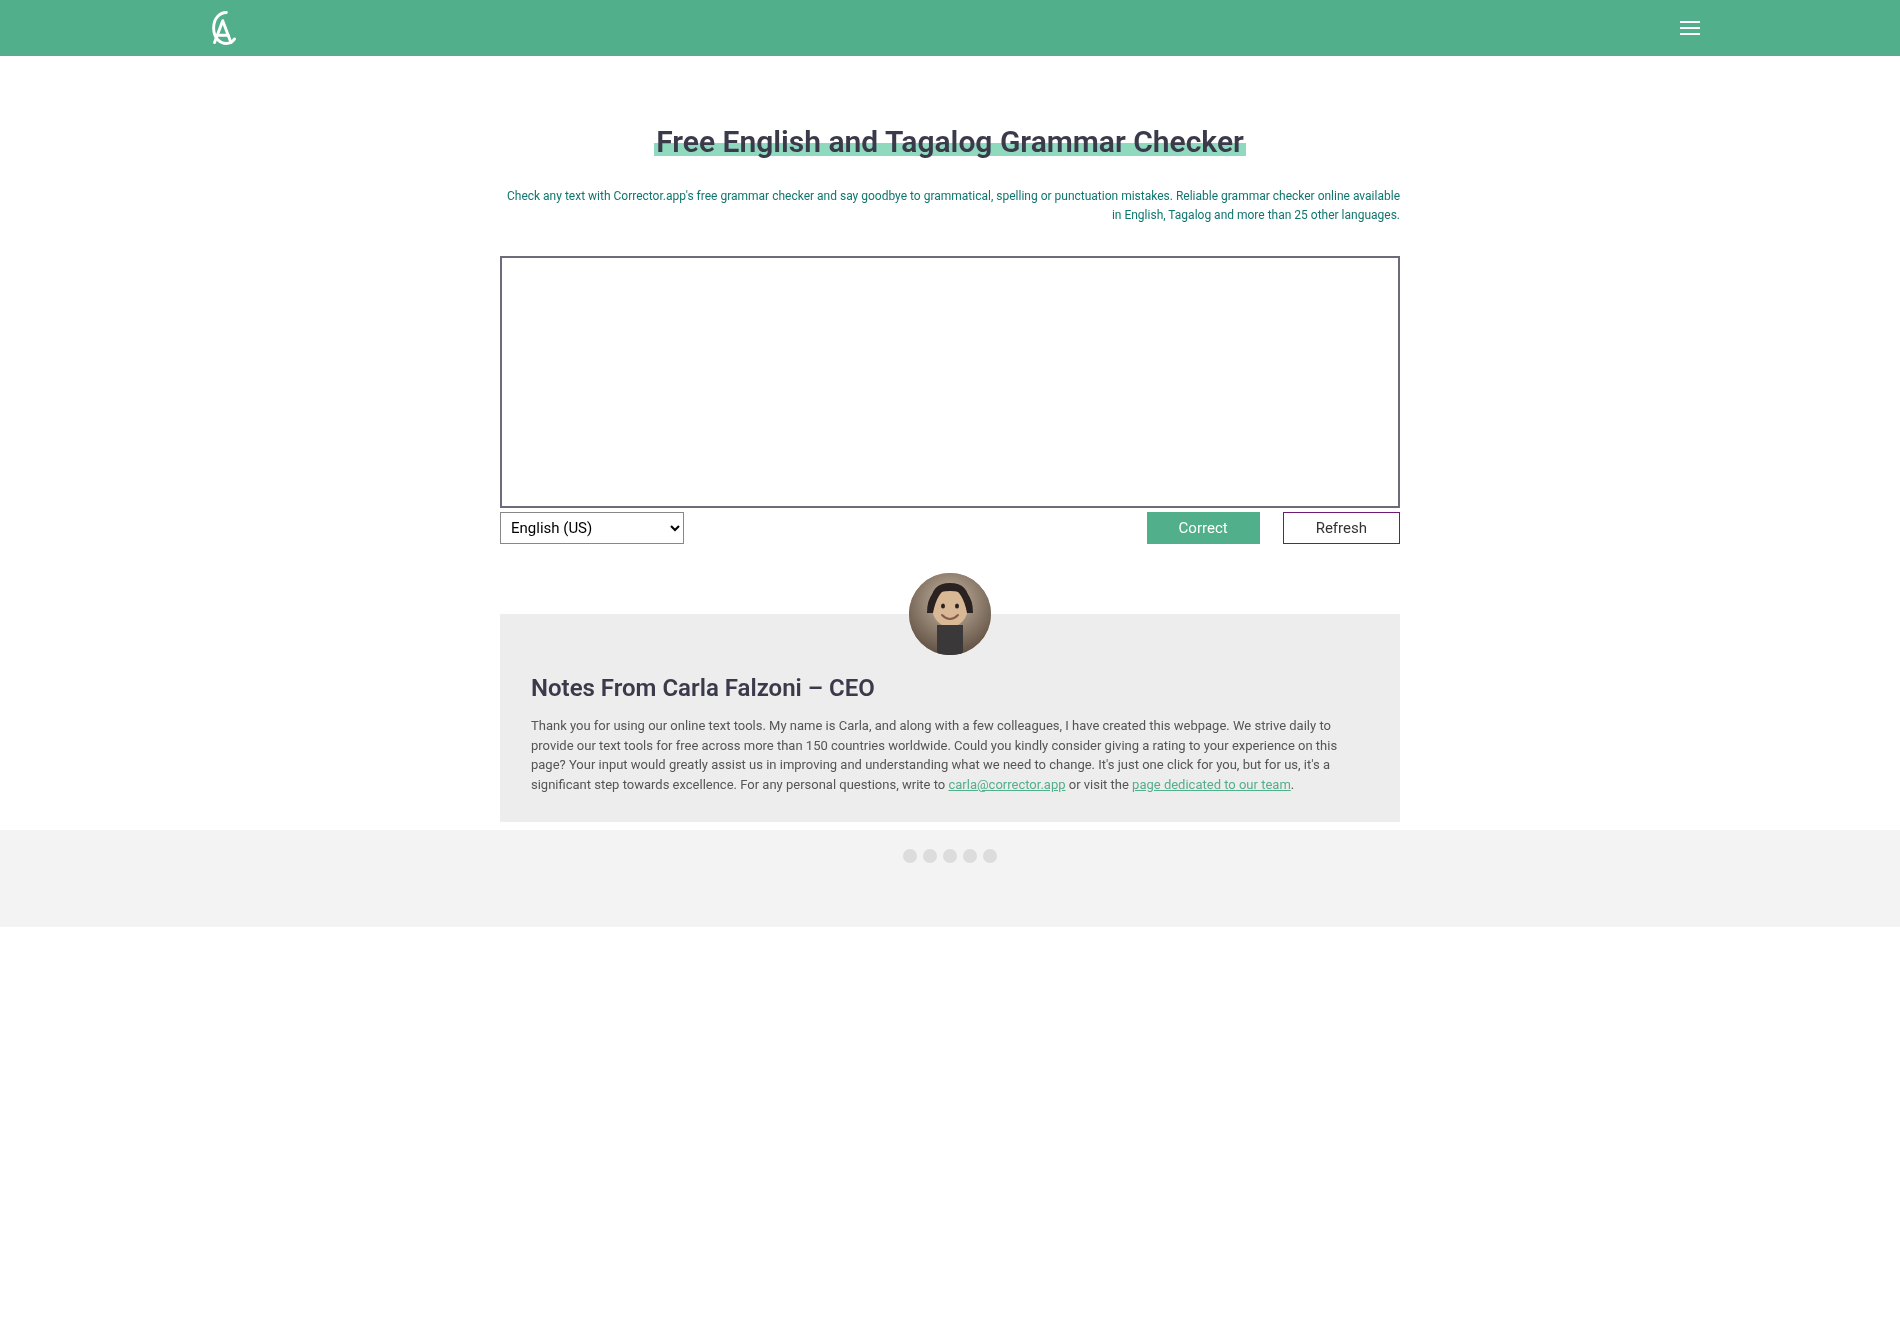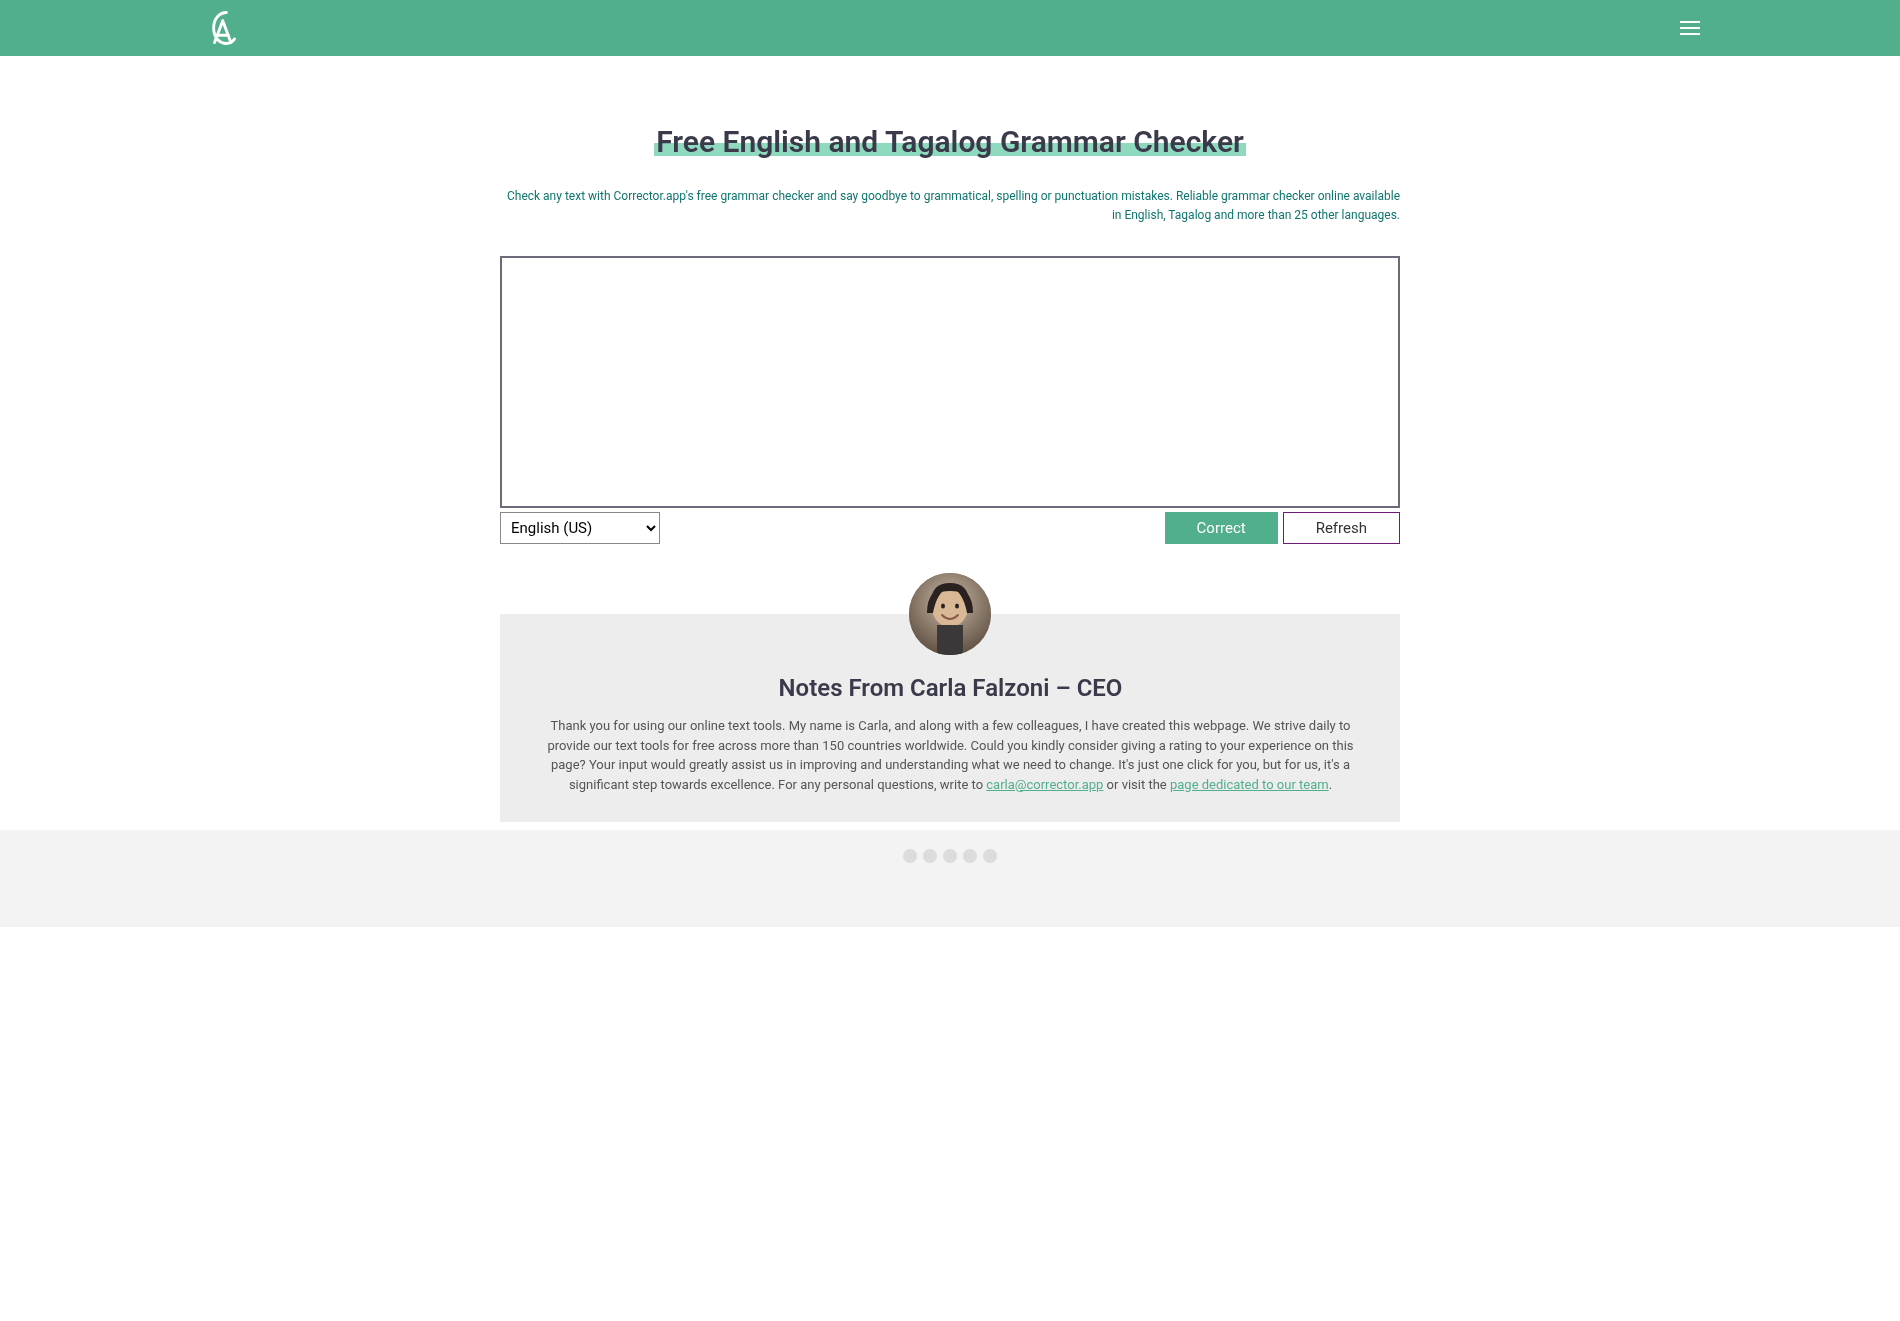--- a/index.html
+++ b/index.html
@@ -78,29 +78,29 @@
   margin-bottom: 26px;
 }
 
 .controls-row {
   display: flex;
   justify-content: space-between;
   align-items: center;
   margin-bottom: 70px;
 }
 .lang-select {
-  width: 160px;
+  width: 184px;
   height: 32px;
   border: 1px solid #888;
   font-size: 15px;
   padding: 2px 6px;
   background: #fff;
   font-family: inherit;
 }
-.buttons-right { display: flex; gap: 5px; }
+.buttons-right { display: flex; gap: 23px; }
 .btn {
   height: 32px;
   padding: 0 32px;
   font-size: 15px;
   border: none;
   cursor: pointer;
   font-family: inherit;
 }
 .btn-correct {
   background: #52af8b;
@@ -110,21 +110,20 @@
   background: #fff;
   color: #333;
   border: 1px solid #701a75;
 }
 
 .notes-section {
   background: #ededed;
   position: relative;
   margin-top: 40px;
   padding: 60px 30px 28px 31px;
-  text-align: center;
 }
 .avatar {
   width: 82px;
   height: 82px;
   border-radius: 50%;
   position: absolute;
   top: -41px;
   left: 50%;
   transform: translateX(-50%);
   overflow: hidden;

